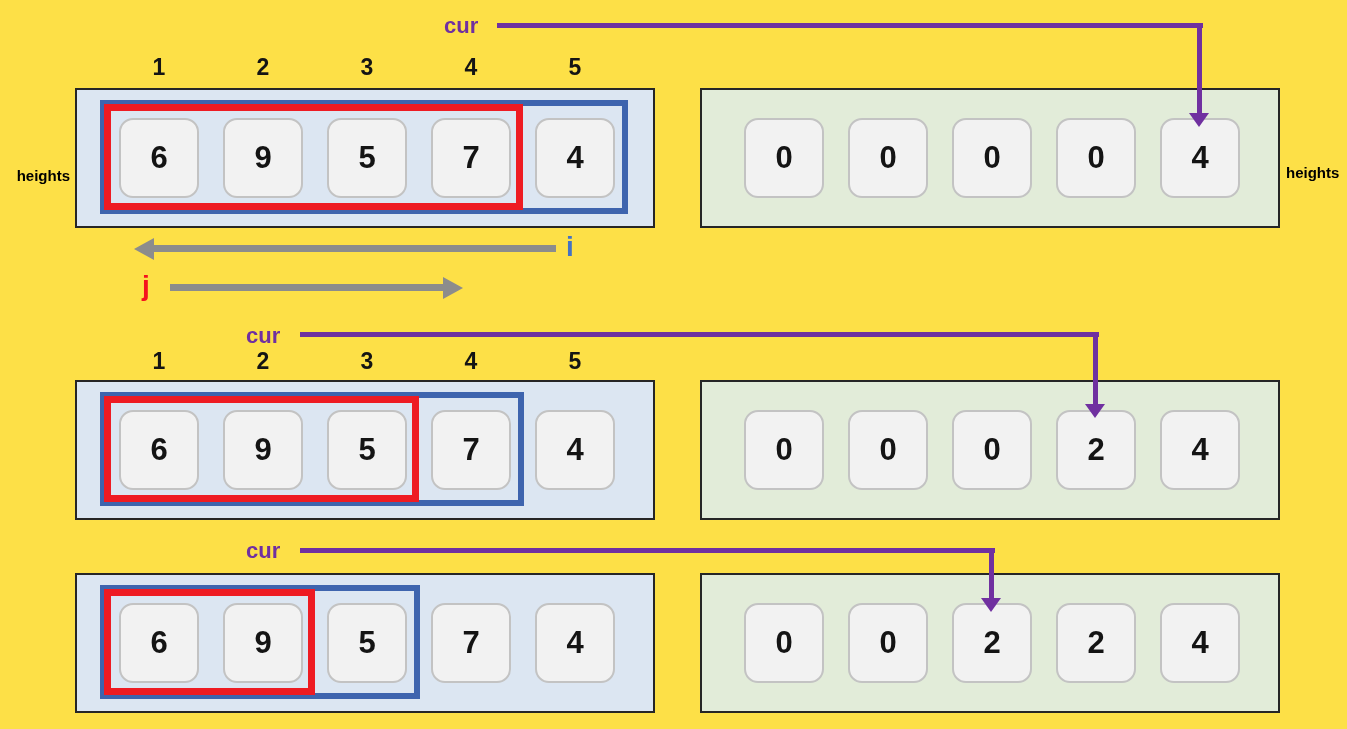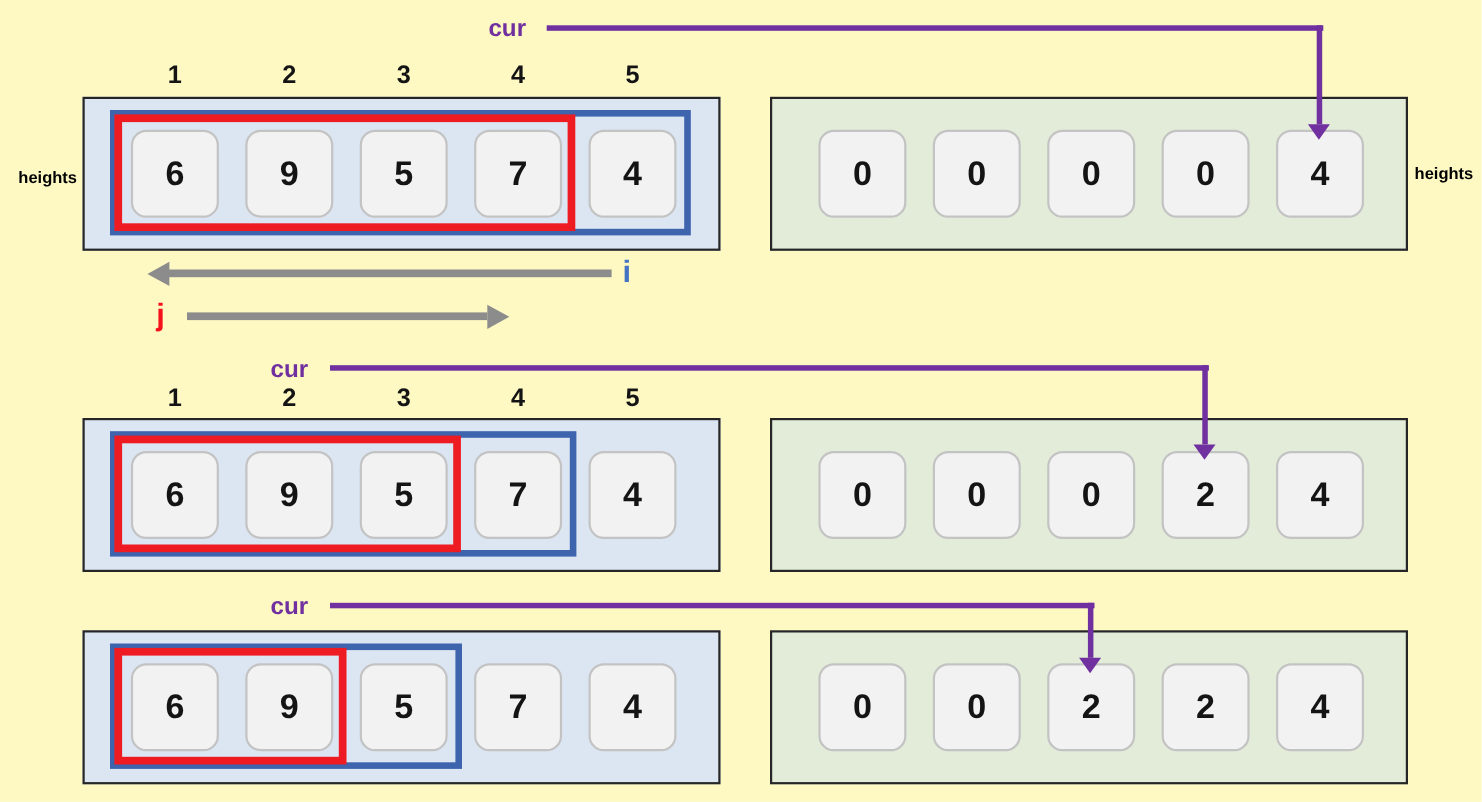--- a/index.html
+++ b/index.html
@@ -1,33 +1,33 @@
 <!DOCTYPE html>
 <html><head>
 <meta charset="utf-8">
 <style>
   html,body{margin:0;padding:0;background:#ffffff;}
   .stage{
-    position:relative;width:1347px;height:729px;background:#fef9c3;overflow:hidden;
+    position:relative;width:1347px;height:729px;background:#fde047;overflow:hidden;
     font-family:"Liberation Sans","DejaVu Sans",sans-serif;font-weight:bold;color:#111;
   }
   .arr-box{
     position:absolute;width:580px;height:140px;box-sizing:border-box;
     border:2px solid #262626;display:flex;align-items:center;gap:24px;padding:0 42px;
   }
   .hbox{background:#dce6f2;}
   .abox{background:#e2ecd9;}
   .cell{
     width:80px;height:80px;box-sizing:border-box;flex:0 0 80px;
     background:#f2f2f2;border:2px solid #c3c3c3;border-radius:14px;
     display:flex;align-items:center;justify-content:center;
     font-size:31px;font-weight:bold;color:#141414;
   }
   .idx{position:absolute;width:80px;text-align:center;font-size:23px;color:#141414;}
-  .side-label{position:absolute;font-size:15px;color:#000;}
+  .side-label{position:absolute;font-size:15px;color:#000;margin-top:14px;}
   .cur-label{position:absolute;font-size:22px;color:#7030a0;}
   .red-rect{position:absolute;box-sizing:border-box;border:7px solid #ee1b23;z-index:3;}
   .blue-rect{position:absolute;box-sizing:border-box;border:6px solid #3e64ae;z-index:2;}
   .pl-h{position:absolute;height:5px;background:#7030a0;z-index:5;}
   .pl-v{position:absolute;width:5px;background:#7030a0;z-index:5;}
   .pl-head{position:absolute;width:0;height:0;z-index:5;
     border-left:10px solid transparent;border-right:10px solid transparent;border-top:14px solid #7030a0;}
   .ga-shaft{position:absolute;height:7px;background:#8c8c8c;z-index:1;}
   .ga-head-l{position:absolute;width:0;height:0;z-index:1;
     border-top:11px solid transparent;border-bottom:11px solid transparent;border-right:20px solid #8c8c8c;}

